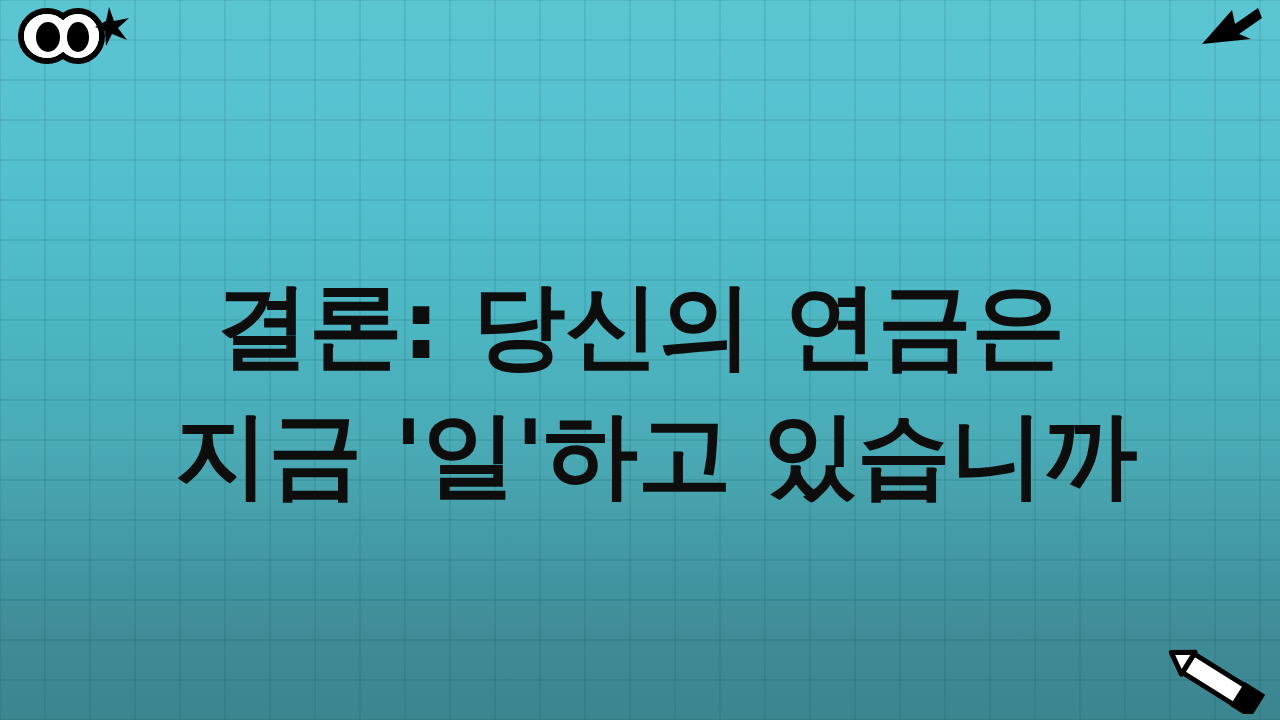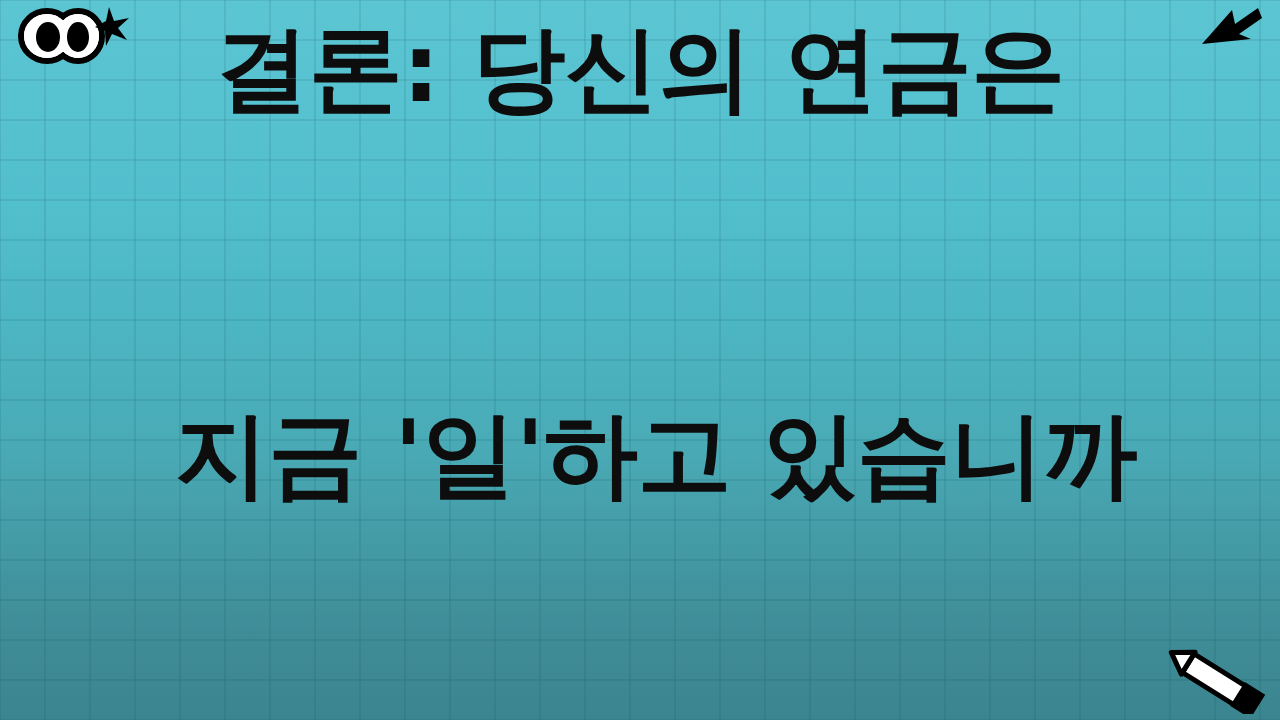--- a/index.html
+++ b/index.html
@@ -37,23 +37,23 @@
   
   #headline {
     position: absolute;
     left: 0;
     top: 0;
     width: 1280px;
     height: 544px;
     display: flex;
     flex-direction: column;
     align-items: center;
-    justify-content: space-between;
+    justify-content: flex-end;
     box-sizing: border-box;
-    padding: 4px 24px 24px 24px;
+    padding: 12px 24px 24px 24px;
   }
   .headline-line {
     color: #0d0d0d;
     font-weight: bold;
     font-size: 96px;
     line-height: 1.38;
     letter-spacing: -0.5px;
     white-space: nowrap;
     text-align: center;
   }

